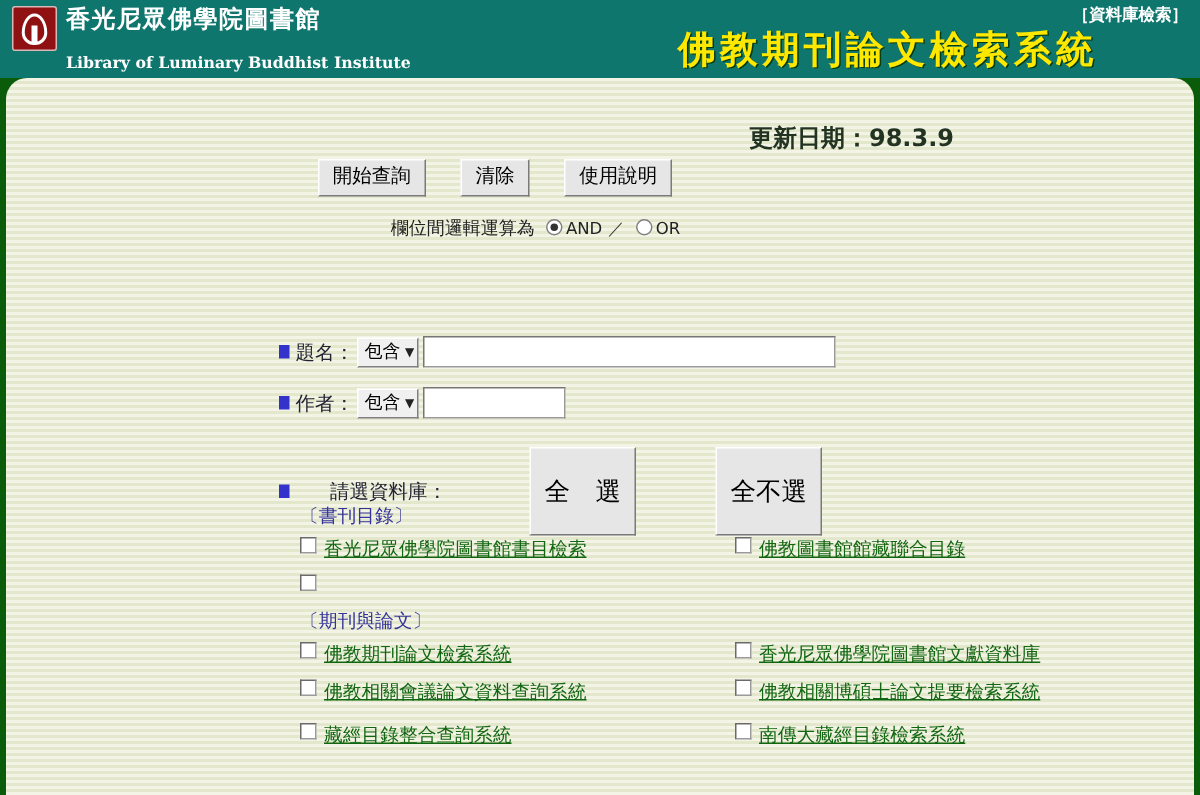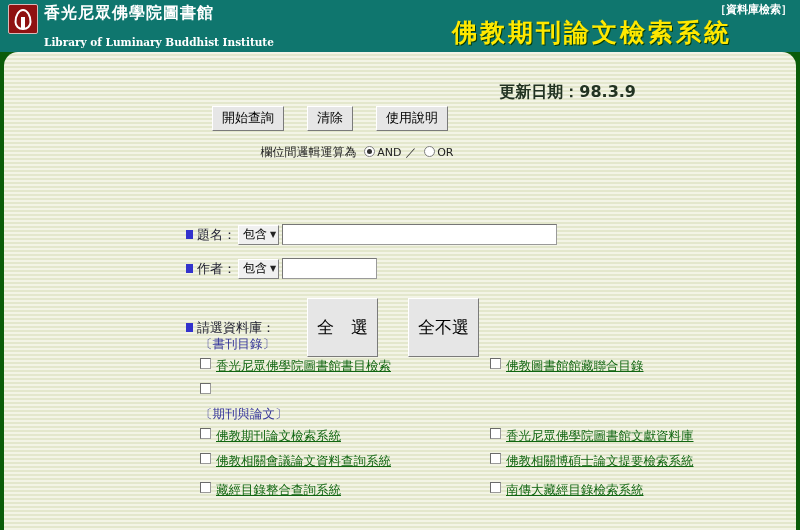--- a/index.html
+++ b/index.html
@@ -168,21 +168,21 @@
   
   .field-row {
     position: absolute;
     left: 182px;
     display: flex;
     align-items: center;
     white-space: nowrap;
   }
   #row-title { top: 172px; }
   #row-author { top: 206px; }
-  #row-db { top: 246px; }
+  #row-db { top: 246px; gap: 23px; }
 
   .bullet {
     width: 7px; height: 9px;
     background: #3333cc;
     display: inline-block;
     margin-right: 4px;
     flex: 0 0 auto;
   }
   .field-label {
     font-size: 13px;

